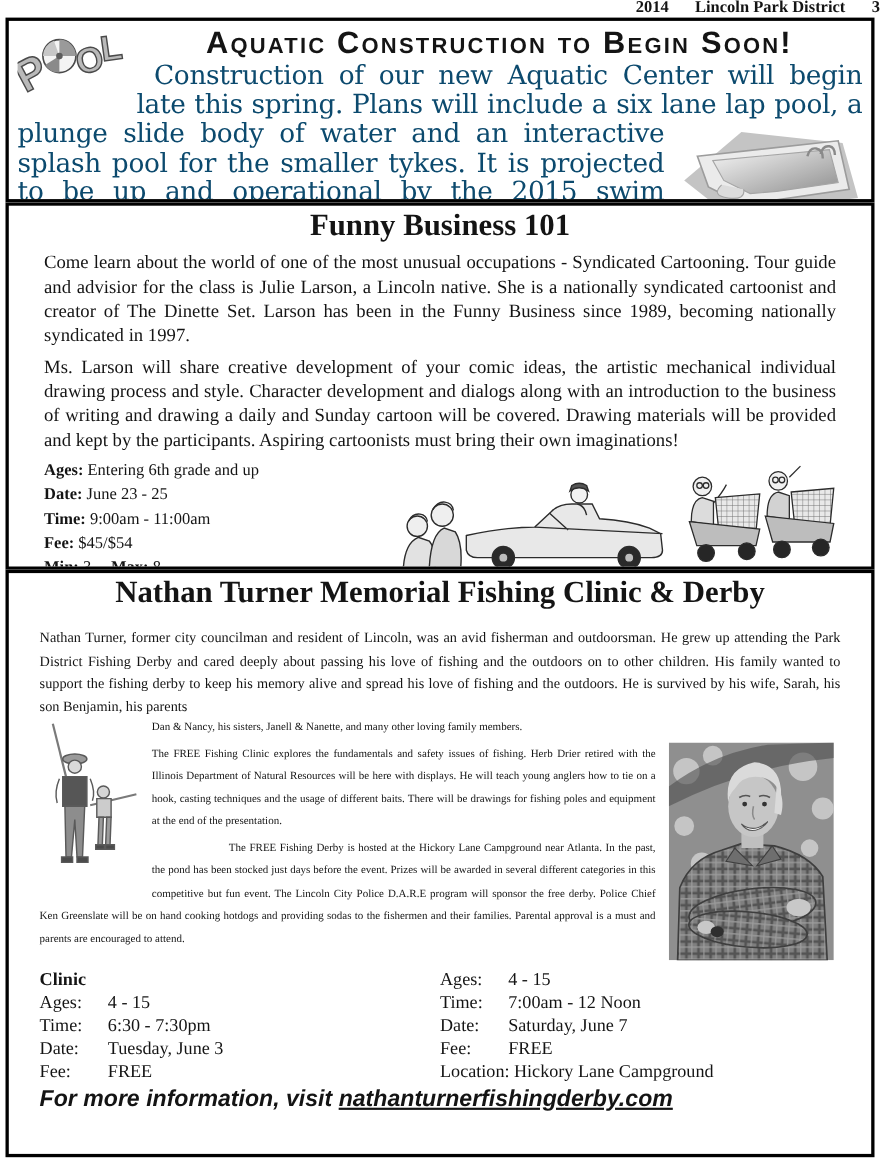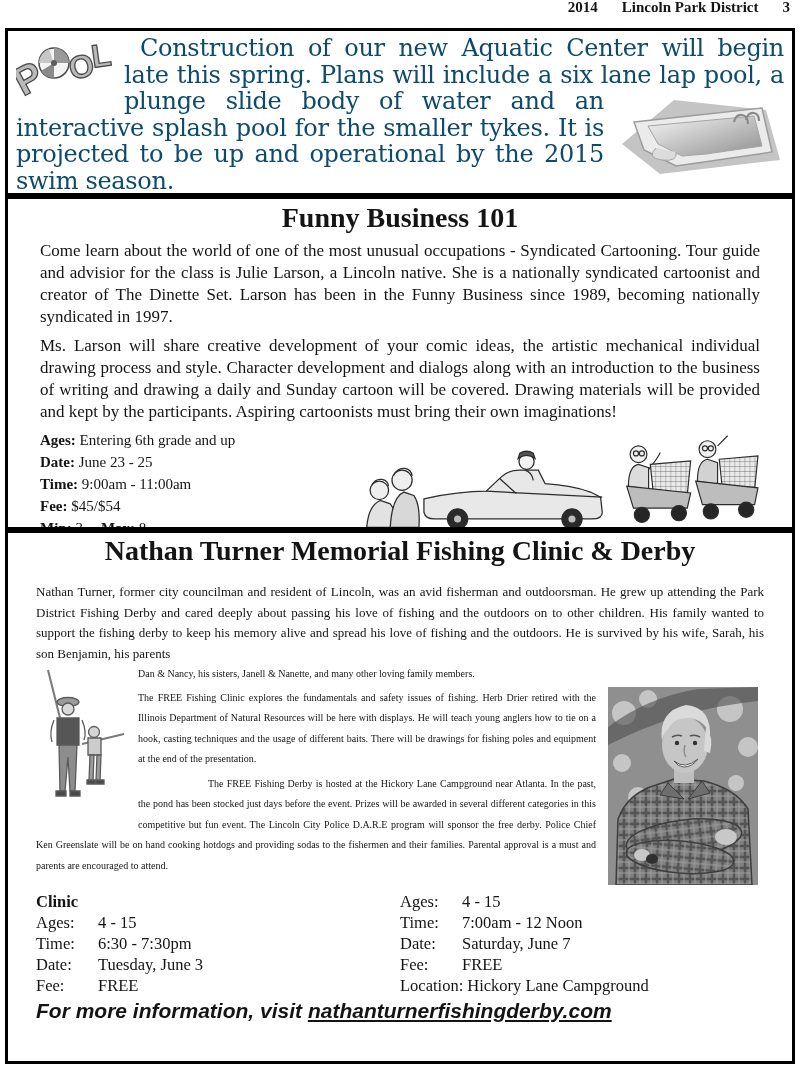--- a/index.html
+++ b/index.html
@@ -2,21 +2,21 @@
 <html><head>
 <meta charset="utf-8">
 <style>
   * { margin:0; padding:0; box-sizing:border-box; }
   html,body { width:800px; height:1065px; }
   body {
     background:#fff; color:#141414; overflow:hidden;
     font-family:"Liberation Serif", serif;
   }
   .masthead {
-    height:28px; padding-right:10px; text-align:right;
+    height:16px; text-align:right;
     font-weight:bold; font-size:15px; line-height:14px;
   }
   .masthead .m-title { margin-left:24px; }
   .masthead .m-page  { margin-left:24px; }
 
   section.boxed { border:3px solid #000; margin:0 5px; overflow:hidden; background:#fff; }
 
   
   .aquatic { height:168px; padding:4px 8px 0 8px; }
   .pool-logo { float:left; width:102px; height:66px; margin:0 6px 2px 0; }
@@ -82,20 +82,21 @@
     </g>
     <g>
       <circle cx="38" cy="28" r="15" fill="#f4f4f4" stroke="#4a4a4a" stroke-width="1.5"></circle>
       <path d="M38,13 A15,15 0 0 1 53,28 L38,28 Z" fill="#9a9a9a"></path>
       <path d="M23,28 A15,15 0 0 1 33,14 L38,28 Z" fill="#c7c7c7"></path>
       <path d="M38,43 A15,15 0 0 1 25,36 L38,28 Z" fill="#8a8a8a"></path>
       <circle cx="38" cy="28" r="3" fill="#5d5d5d"></circle>
     </g>
   </svg>
 
+  <h1 class="aq-title">Aquatic Construction to Begin Soon!</h1>
 
   <p class="aq-body">
     <span>Construction of our new Aquatic Center will begin late this spring. Plans will include a six lane lap pool, a plunge slide body of water and</span>
     <svg class="pool-art" viewBox="0 0 168 84">
       <polygon points="6,52 44,82 164,68 150,18 58,8" fill="#c4c4c4"></polygon>
       <polygon points="18,30 146,16 156,60 88,70 60,74 28,58" fill="#ebebeb" stroke="#9c9c9c" stroke-width="1.5"></polygon>
       <defs>
           <linearGradient id="pg" x1="0" y1="0" x2="1" y2="1">
         <stop offset="0" stop-color="#f6f6f6"></stop>
             <stop offset="1" stop-color="#8f8f8f"></stop>

